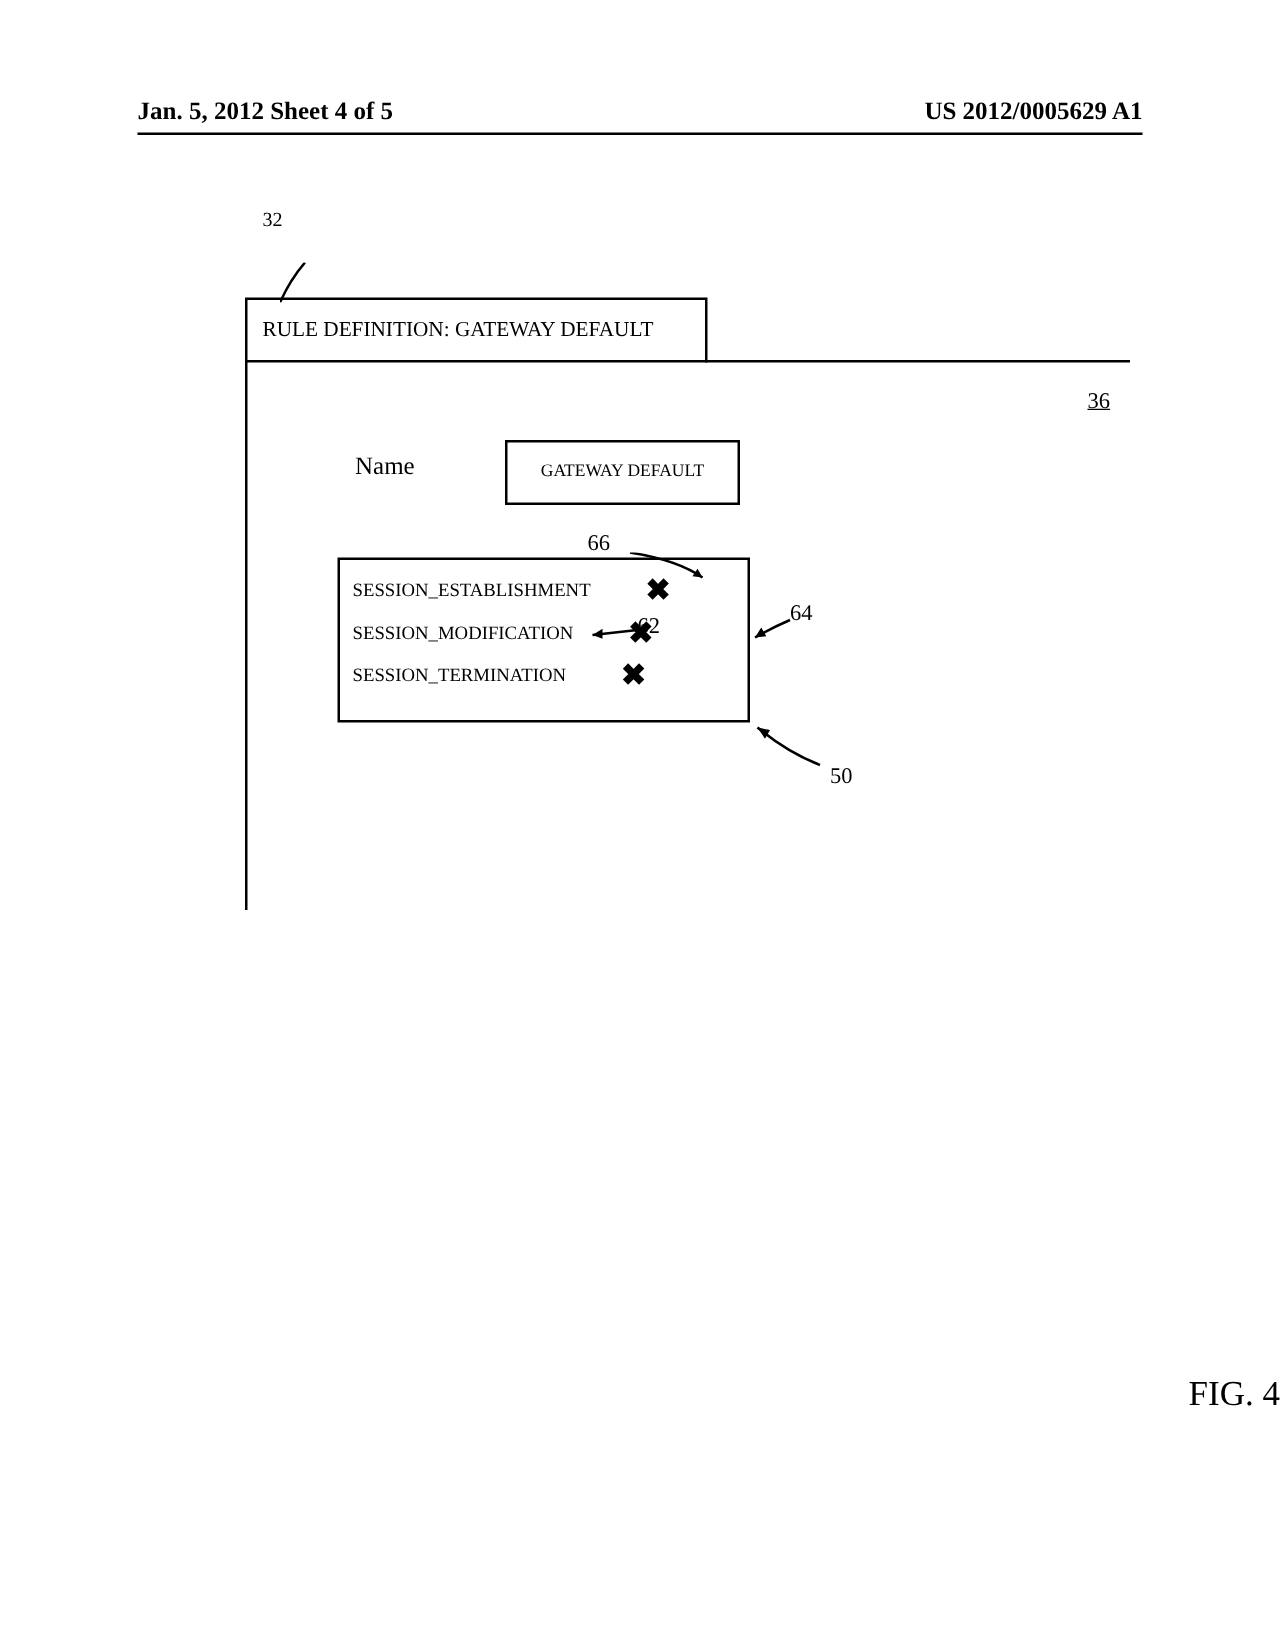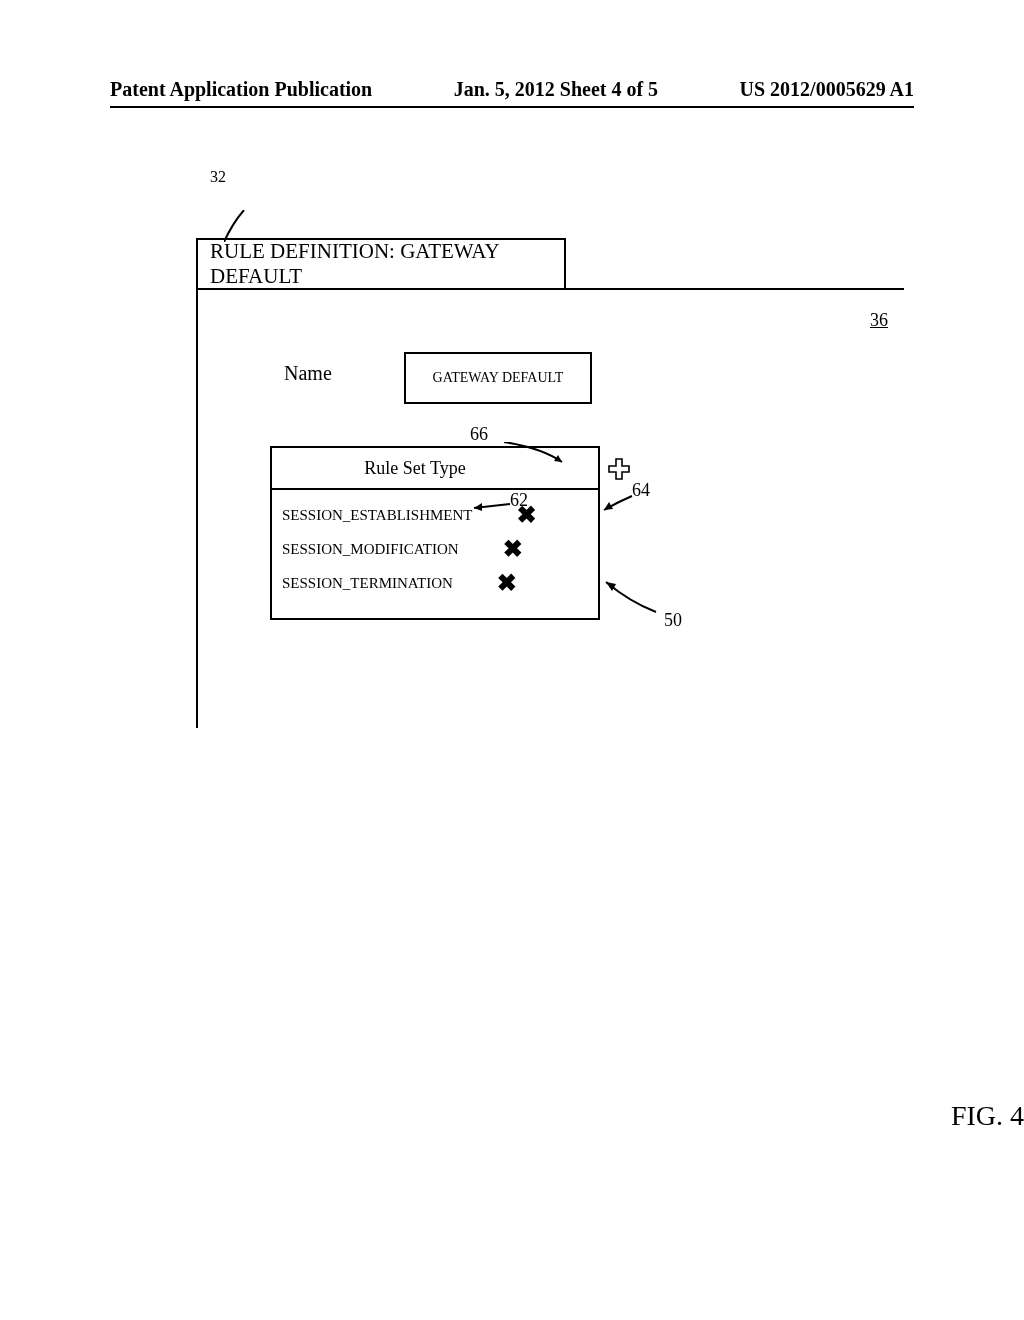--- a/index.html
+++ b/index.html
@@ -48,21 +48,21 @@
     top: 238px;
     width: 370px;
     height: 52px;
     border-top: 2px solid #000;
     border-left: 2px solid #000;
     border-right: 2px solid #000;
     border-bottom: 2px solid #000;
     display: flex;
     align-items: center;
     padding-left: 12px;
-    font-size: 21px;
+    font-size: 17px;
   }
   .panel-top-right-line {
     position: absolute;
     left: 564px;
     top: 288px;
     width: 340px;
     border-top: 2px solid #000;
   }
   .panel-left-cont {
     position: absolute;
@@ -188,21 +188,20 @@
     right: 0;
     top: 1100px;
     text-align: right;
     font-size: 28px;
   }
 </style>
 </head>
 <body>
 
 <div class="page-header">
-  <span>Patent Application Publication</span>
   <span>Jan. 5, 2012  Sheet 4 of 5</span>
   <span>US 2012/0005629 A1</span>
 </div>
 <div class="header-rule"></div>
 
 <div class="block-32">32</div>
 <svg class="line-32" viewBox="0 0 40 32">
   <path d="M20 0 Q 8 14 0 32" stroke="#000" stroke-width="2" fill="none"></path>
 </svg>
 
@@ -219,28 +218,20 @@
   <span>GATEWAY DEFAULT</span>
 </div>
 
 <div class="ref-66">66</div>
 <svg class="arrow-66" viewBox="0 0 76 24">
   <path d="M12 0 Q 50 6 70 20" stroke="#000" stroke-width="2" fill="none"></path>
   <path d="M70 20 l-8 -1 l4 -6 z" fill="#000"></path>
 </svg>
 
 <div class="ruleset-table">
-  <div class="ruleset-header">
-    <span>Rule Set Type</span>
-    <span class="plus-icon">
-      <svg viewBox="0 0 22 22">
-        <path d="M8 1 h6 v7 h7 v6 h-7 v7 h-6 v-7 h-7 v-6 h7 z" fill="none" stroke="#000" stroke-width="1.6"></path>
-      </svg>
-    </span>
-  </div>
   <div class="ruleset-body">
     <div class="ruleset-row">
       <span>SESSION_ESTABLISHMENT</span>
       <span class="del-x">✖</span>
     </div>
     <div class="ruleset-row">
       <span>SESSION_MODIFICATION</span>
       <span class="del-x">✖</span>
     </div>
     <div class="ruleset-row">

